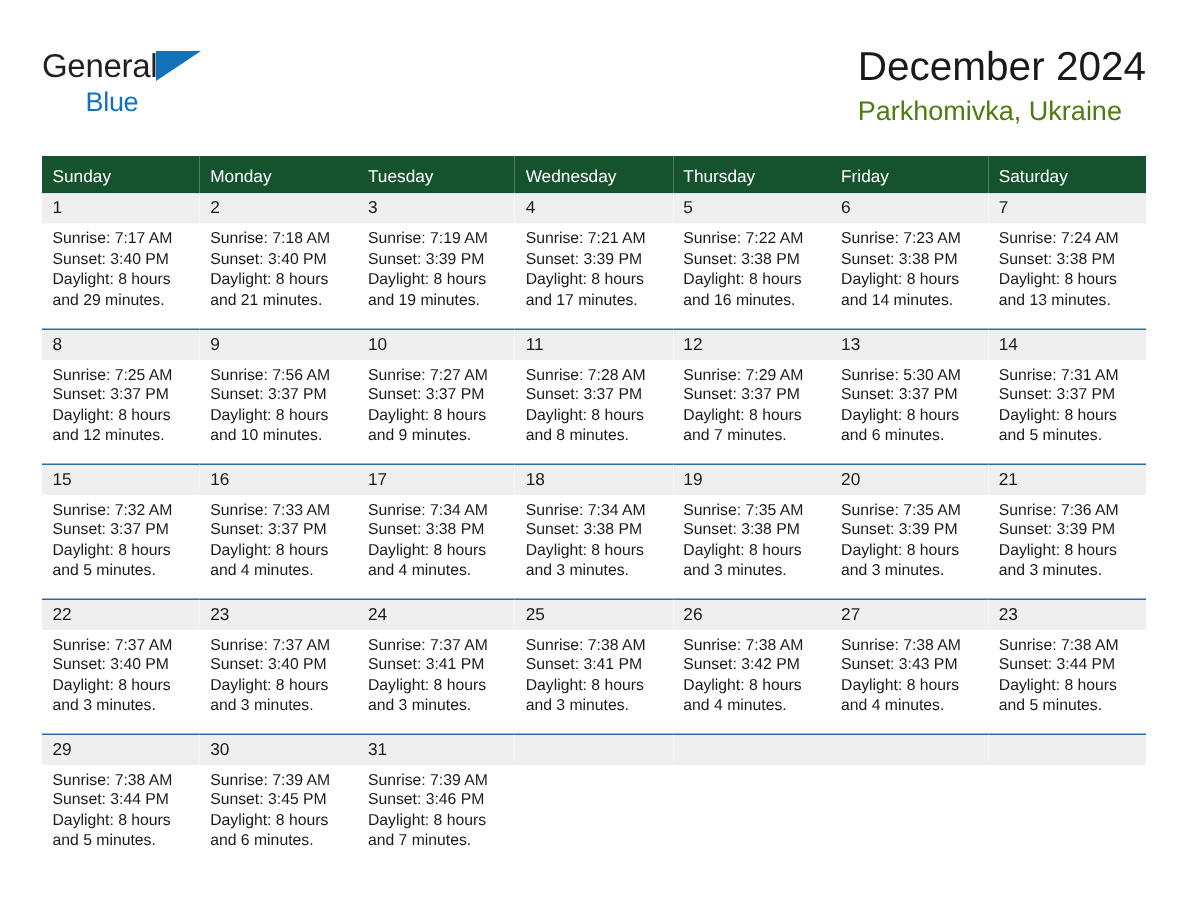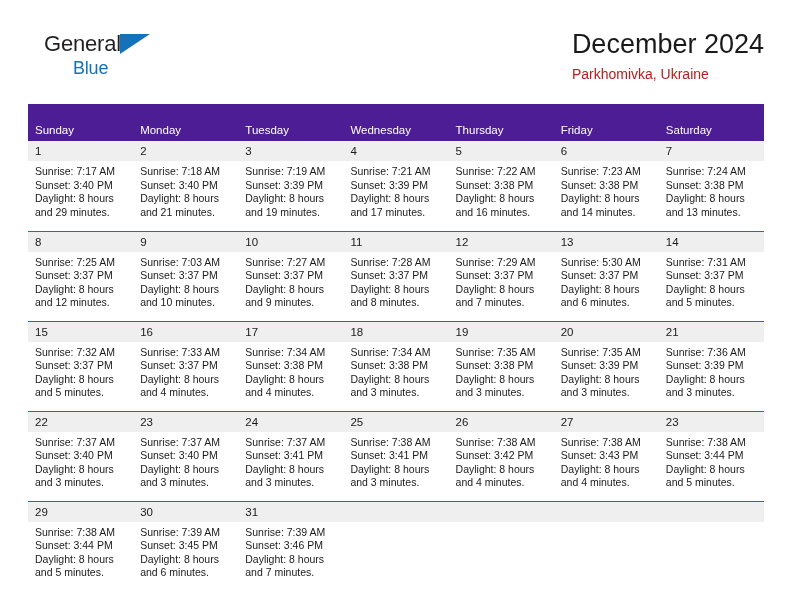--- a/index.html
+++ b/index.html
@@ -19,21 +19,21 @@
   .page {
     position: relative;
     width: 792px;
     height: 612px;
     box-sizing: border-box;
   }
 
   
   .top-bar {
     position: absolute;
-    left: 44px;
+    left: 28px;
     top: 28px;
     right: 28px;
     height: 66px;
   }
 
   .brand {
     position: absolute;
     left: 0;
     top: 4px;
     width: 210px;
@@ -74,23 +74,23 @@
   }
   .cal-title {
     font-size: 27px;
     line-height: 32px;
     color: #1a1a1a;
     font-weight: normal;
     margin: 0;
     white-space: nowrap;
   }
   .cal-subtitle {
-    font-size: 14px;
+    font-size: 18px;
     line-height: 20px;
-    color: #b91c1c;
+    color: #4d7c0f;
     margin: 4px 0 0 0;
     white-space: nowrap;
   }
 
   
   .calendar {
     position: absolute;
     left: 28px;
     top: 104px;
     width: 736px;
@@ -99,28 +99,28 @@
   }
   .calendar th,
   .calendar td {
     width: 105.14px;
     padding: 0;
     margin: 0;
     vertical-align: top;
   }
 
   .calendar thead th {
-    background: #4c1d95;
+    background: #14532d;
     color: #ffffff;
     font-size: 11.5px;
     font-weight: normal;
     text-align: left;
     height: 21px;
     line-height: 21px;
-    padding: 16px 0 0 7px;
+    padding: 4px 0 0 7px;
     box-sizing: border-box;
     white-space: nowrap;
   }
 
   .week-row td {
     height: 90px;
     box-sizing: border-box;
     border-top: 1.5px solid #2a6ba6;
     background: #ffffff;
   }
@@ -281,21 +281,21 @@
                 <div class="line">Sunset: 3:37 PM</div>
                 <div class="line">Daylight: 8 hours</div>
                 <div class="line">and 12 minutes.</div>
               </div>
             </div>
           </td>
           <td>
             <div class="cell-inner">
               <div class="daynum">9</div>
               <div class="details">
-                <div class="line">Sunrise: 7:03 AM</div>
+                <div class="line">Sunrise: 7:56 AM</div>
                 <div class="line">Sunset: 3:37 PM</div>
                 <div class="line">Daylight: 8 hours</div>
                 <div class="line">and 10 minutes.</div>
               </div>
             </div>
           </td>
           <td>
             <div class="cell-inner">
               <div class="daynum">10</div>
               <div class="details">

